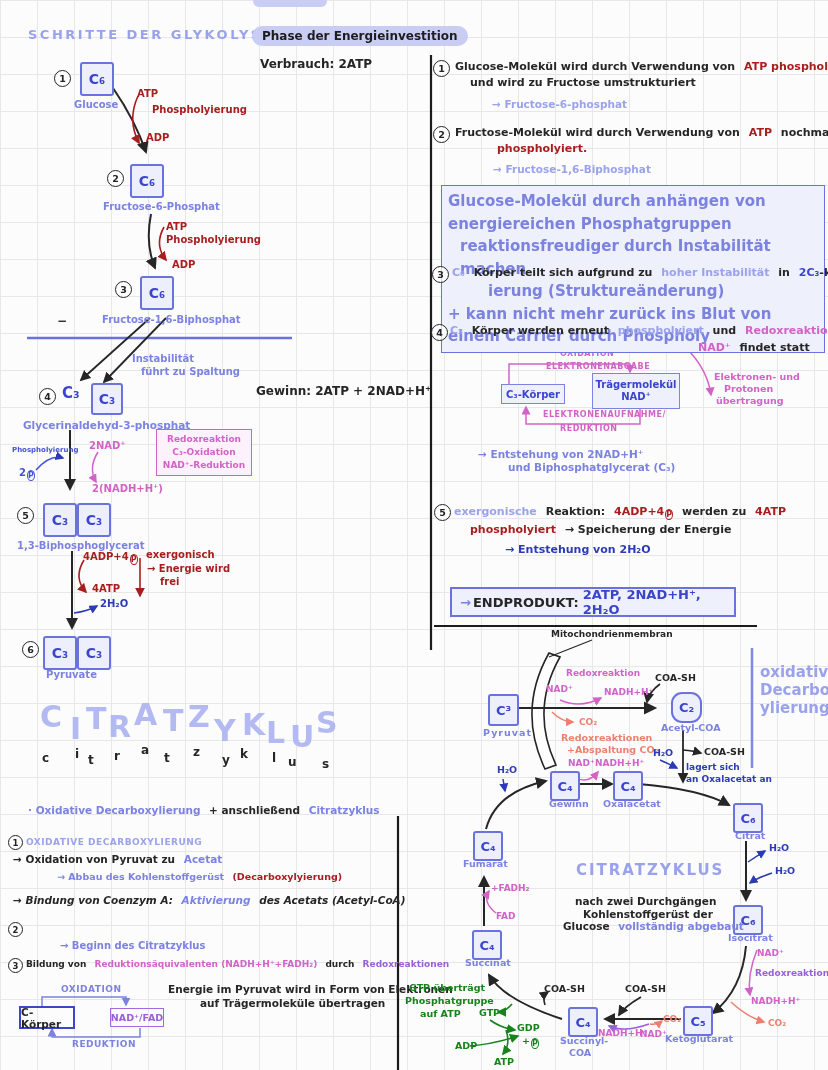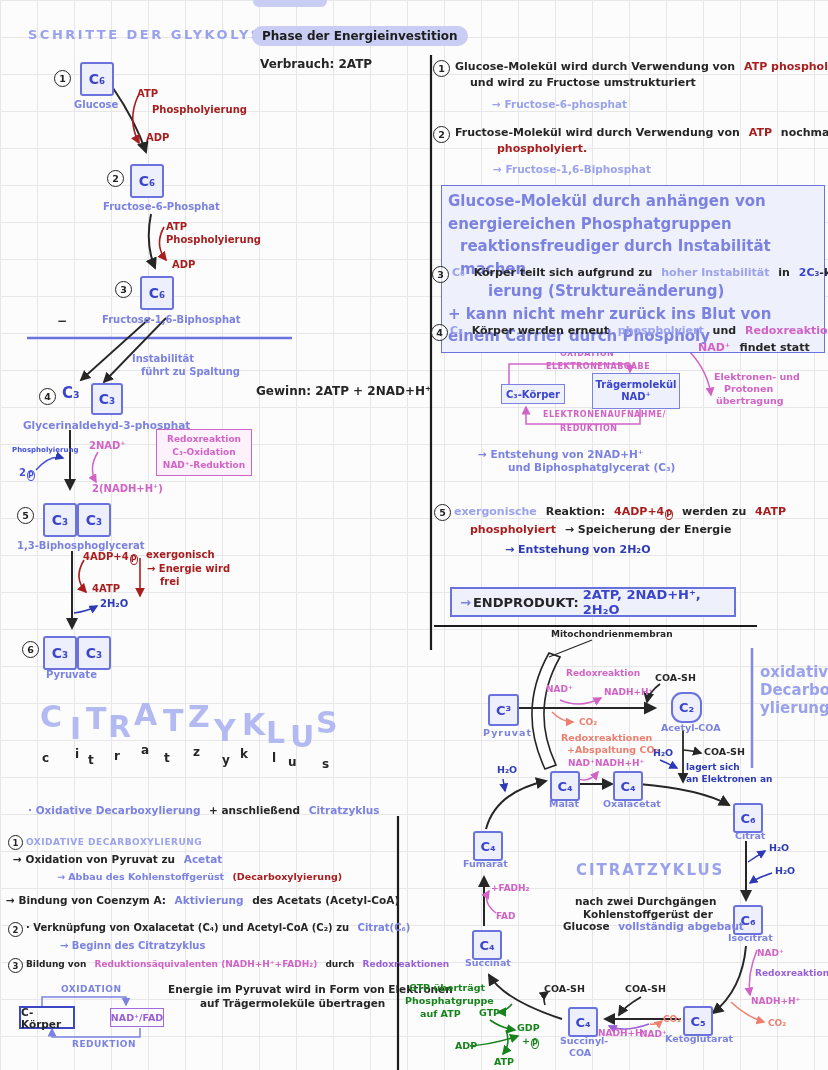--- a/index.html
+++ b/index.html
@@ -237,30 +237,26 @@
   <div class="num" style="left:8px;top:835px;width:13px;height:13px;font-size:8.5px;">1</div>
   <div class="t pwl s9" style="left:26px;top:837px;letter-spacing:.5px;">OXIDATIVE DECARBOXYLIERUNG</div>
   <div class="row s105" style="left:13px;top:853px;">
     <span class="bk">→ Oxidation von Pyruvat zu</span>
     <span class="pw gap">Acetat</span>
   </div>
   <div class="row s95" style="left:57px;top:871px;">
     <span class="pw">→ Abbau des Kohlenstoffgerüst</span>
     <span class="rd gap">(Decarboxylyierung)</span>
   </div>
-  <div class="row s105" style="left:6px;top:894px;">
+  <div class="row s105" style="left:13px;top:894px;font-style:italic;">
     <span class="bk">→ Bindung von Coenzym A:</span>
     <span class="pw gap">Aktivierung</span>
     <span class="bk gap">des Acetats (Acetyl-CoA)</span>
   </div>
   <div class="num" style="left:8px;top:922px;width:13px;height:13px;font-size:8.5px;">2</div>
-  <div class="row s10" style="left:26px;top:922px;">
-    <span class="bk">· Verknüpfung von Oxalacetat (C₄) und Acetyl-CoA (C₂) zu</span>
-    <span class="pw gap">Citrat(C₆)</span>
-  </div>
   <div class="t pw s10" style="left:60px;top:940px;">→ Beginn des Citratzyklus</div>
   <div class="num" style="left:8px;top:958px;width:13px;height:13px;font-size:8.5px;">3</div>
   <div class="row s9" style="left:26px;top:959px;">
     <span class="bk">Bildung von</span>
     <span class="pk gap">Reduktionsäquivalenten (NADH+H⁺+FADH₂)</span>
     <span class="bk gap">durch</span>
     <span class="pu gap">Redoxreaktionen</span>
   </div>
   <div class="t pw s9" style="left:61px;top:984px;letter-spacing:.5px;">OXIDATION</div>
   <div class="t pw s9" style="left:72px;top:1039px;letter-spacing:.5px;">REDUKTION</div>
@@ -363,27 +359,27 @@
   <div class="t sa s9" style="left:579px;top:717px;">CO₂</div>
   <div class="t sa s95" style="left:561px;top:733px;">Redoxreaktionen</div>
   <div class="t sa s95" style="left:567px;top:745px;">+Abspaltung CO₂</div>
   <div class="t bk s95" style="left:655px;top:673px;">COA-SH</div>
 
   <div class="cbox s13" style="left:671px;top:692px;width:27px;height:27px;border-radius:11px;">C₂</div>
   <div class="t pw s95" style="left:661px;top:723px;">Acetyl-COA</div>
   <div class="t bl s95" style="left:653px;top:748px;">H₂O</div>
   <div class="t bk s95" style="left:704px;top:747px;">COA-SH</div>
   <div class="t bl s9" style="left:686px;top:762px;">lagert sich</div>
-  <div class="t bl s9" style="left:686px;top:774px;">an Elektronen an</div>
+  <div class="t bl s9" style="left:686px;top:774px;">an Oxalacetat an</div>
 
   <div class="t bl s95" style="left:497px;top:765px;">H₂O</div>
   <div class="t pk s9" style="left:568px;top:758px;">NAD⁺</div>
   <div class="t pk s9" style="left:595px;top:758px;">NADH+H⁺</div>
   <div class="cbox s13" style="left:550px;top:771px;width:26px;height:26px;">C₄</div>
-  <div class="t pw s95" style="left:549px;top:799px;">Malat</div>
+  <div class="t pw s95" style="left:549px;top:799px;">Gewinn</div>
   <div class="cbox s13" style="left:613px;top:771px;width:26px;height:26px;">C₄</div>
   <div class="t pw s95" style="left:603px;top:799px;">Oxalacetat</div>
 
   <div class="cbox s13" style="left:733px;top:803px;width:26px;height:26px;">C₆</div>
   <div class="t pw s95" style="left:735px;top:831px;">Citrat</div>
   <div class="t bl s95" style="left:769px;top:843px;">H₂O</div>
   <div class="t bl s95" style="left:775px;top:866px;">H₂O</div>
   <div class="cbox s13" style="left:733px;top:905px;width:26px;height:26px;">C₆</div>
   <div class="t pw s95" style="left:728px;top:933px;">Isocitrat</div>
 

